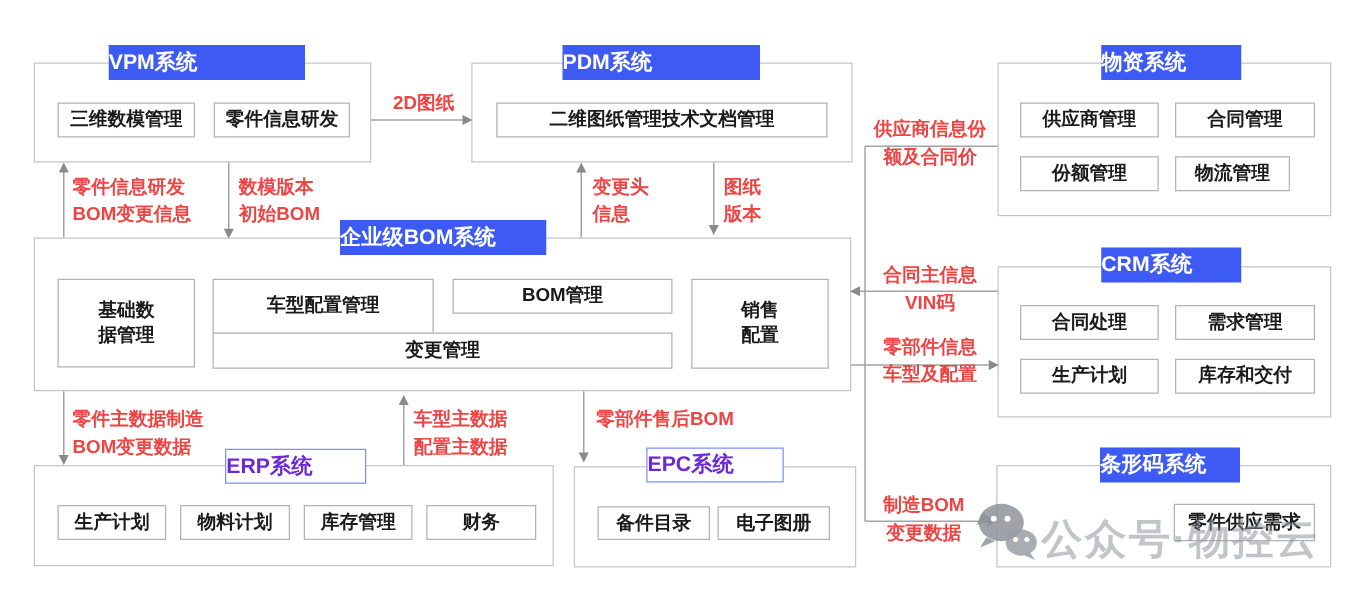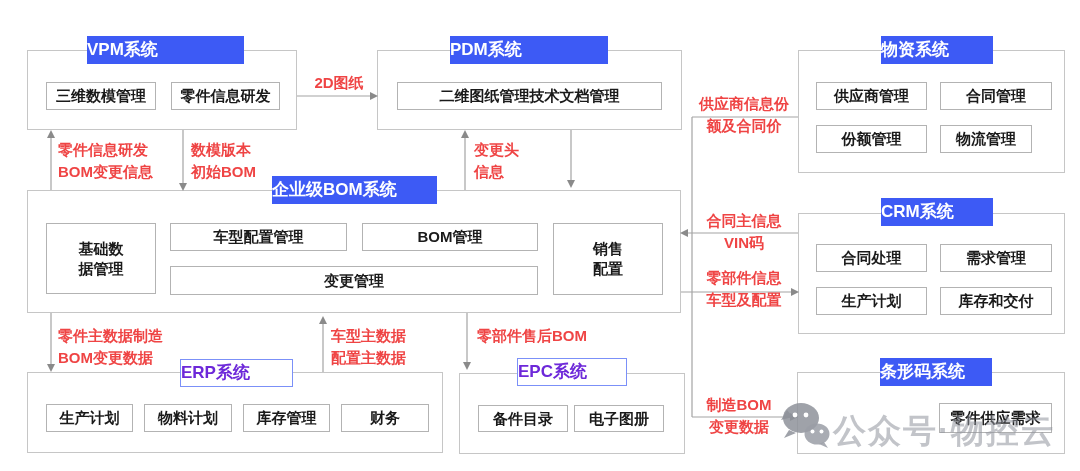--- a/index.html
+++ b/index.html
@@ -89,21 +89,21 @@
 
   <div class="mod" style="left:397px;top:82px;width:265px;height:28px">二维图纸管理技术文档管理</div>
 
   <div class="mod" style="left:816px;top:82px;width:111px;height:28px">供应商管理</div>
   <div class="mod" style="left:940px;top:82px;width:112px;height:28px">合同管理</div>
   <div class="mod" style="left:816px;top:125px;width:111px;height:28px">份额管理</div>
   <div class="mod" style="left:940px;top:125px;width:92px;height:28px">物流管理</div>
 
   <div class="mod" style="left:46px;top:223px;width:110px;height:71px">基础数
 据管理</div>
-  <div class="mod" style="left:170px;top:223px;width:177px;height:28px">车型配置管理</div>
+  <div class="mod" style="left:170px;top:223px;width:177px;height:44px">车型配置管理</div>
   <div class="mod" style="left:362px;top:223px;width:176px;height:28px">BOM管理</div>
   <div class="mod" style="left:170px;top:266px;width:368px;height:29px">变更管理</div>
   <div class="mod" style="left:553px;top:223px;width:110px;height:72px">销售
 配置</div>
 
   <div class="mod" style="left:816px;top:244px;width:111px;height:28px">合同处理</div>
   <div class="mod" style="left:940px;top:244px;width:112px;height:28px">需求管理</div>
   <div class="mod" style="left:816px;top:287px;width:111px;height:28px">生产计划</div>
   <div class="mod" style="left:940px;top:287px;width:112px;height:28px">库存和交付</div>
 
@@ -117,20 +117,22 @@
 
   <div class="mod" style="left:939px;top:403px;width:113px;height:30px">零件供应需求</div>
 
   <div class="lbl center" style="left:303px;top:72px;width:72px">2D图纸</div>
   <div class="lbl" style="left:58px;top:139px;width:132px">零件信息研发
 BOM变更信息</div>
   <div class="lbl" style="left:191px;top:139px;width:100px">数模版本
 初始BOM</div>
   <div class="lbl" style="left:474px;top:139px;width:80px">变更头
 信息</div>
+  <div class="lbl" style="left:579px;top:139px;width:60px">图纸
+版本</div>
   <div class="lbl center" style="left:695px;top:93px;width:98px">供应商信息份
 额及合同价</div>
   <div class="lbl center" style="left:699px;top:210px;width:90px">合同主信息
 VIN码</div>
   <div class="lbl center" style="left:699px;top:267px;width:90px">零部件信息
 车型及配置</div>
   <div class="lbl" style="left:58px;top:325px;width:140px">零件主数据制造
 BOM变更数据</div>
   <div class="lbl" style="left:331px;top:325px;width:110px">车型主数据
 配置主数据</div>

